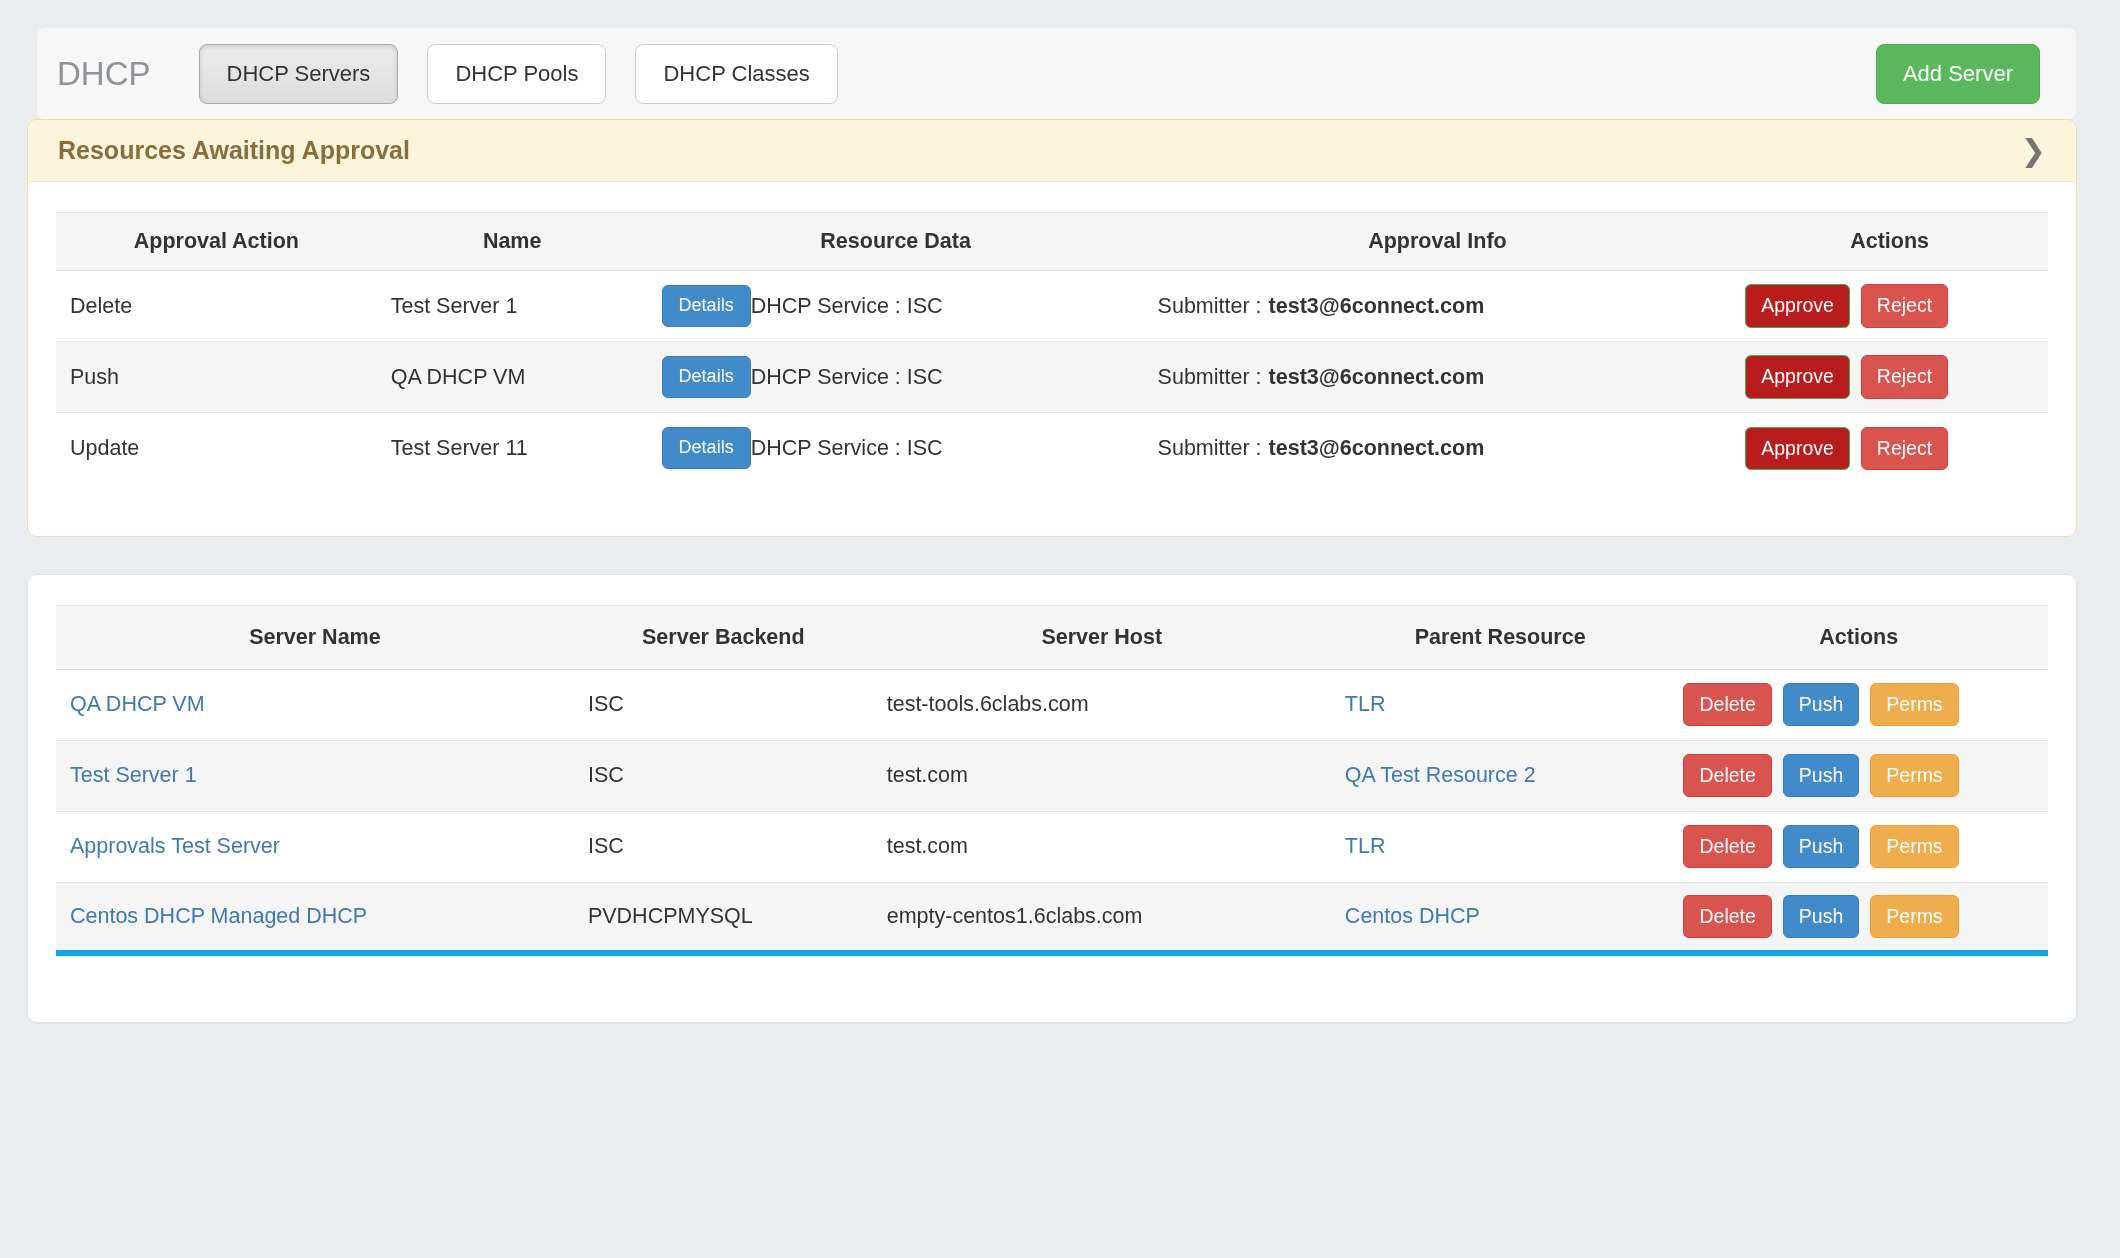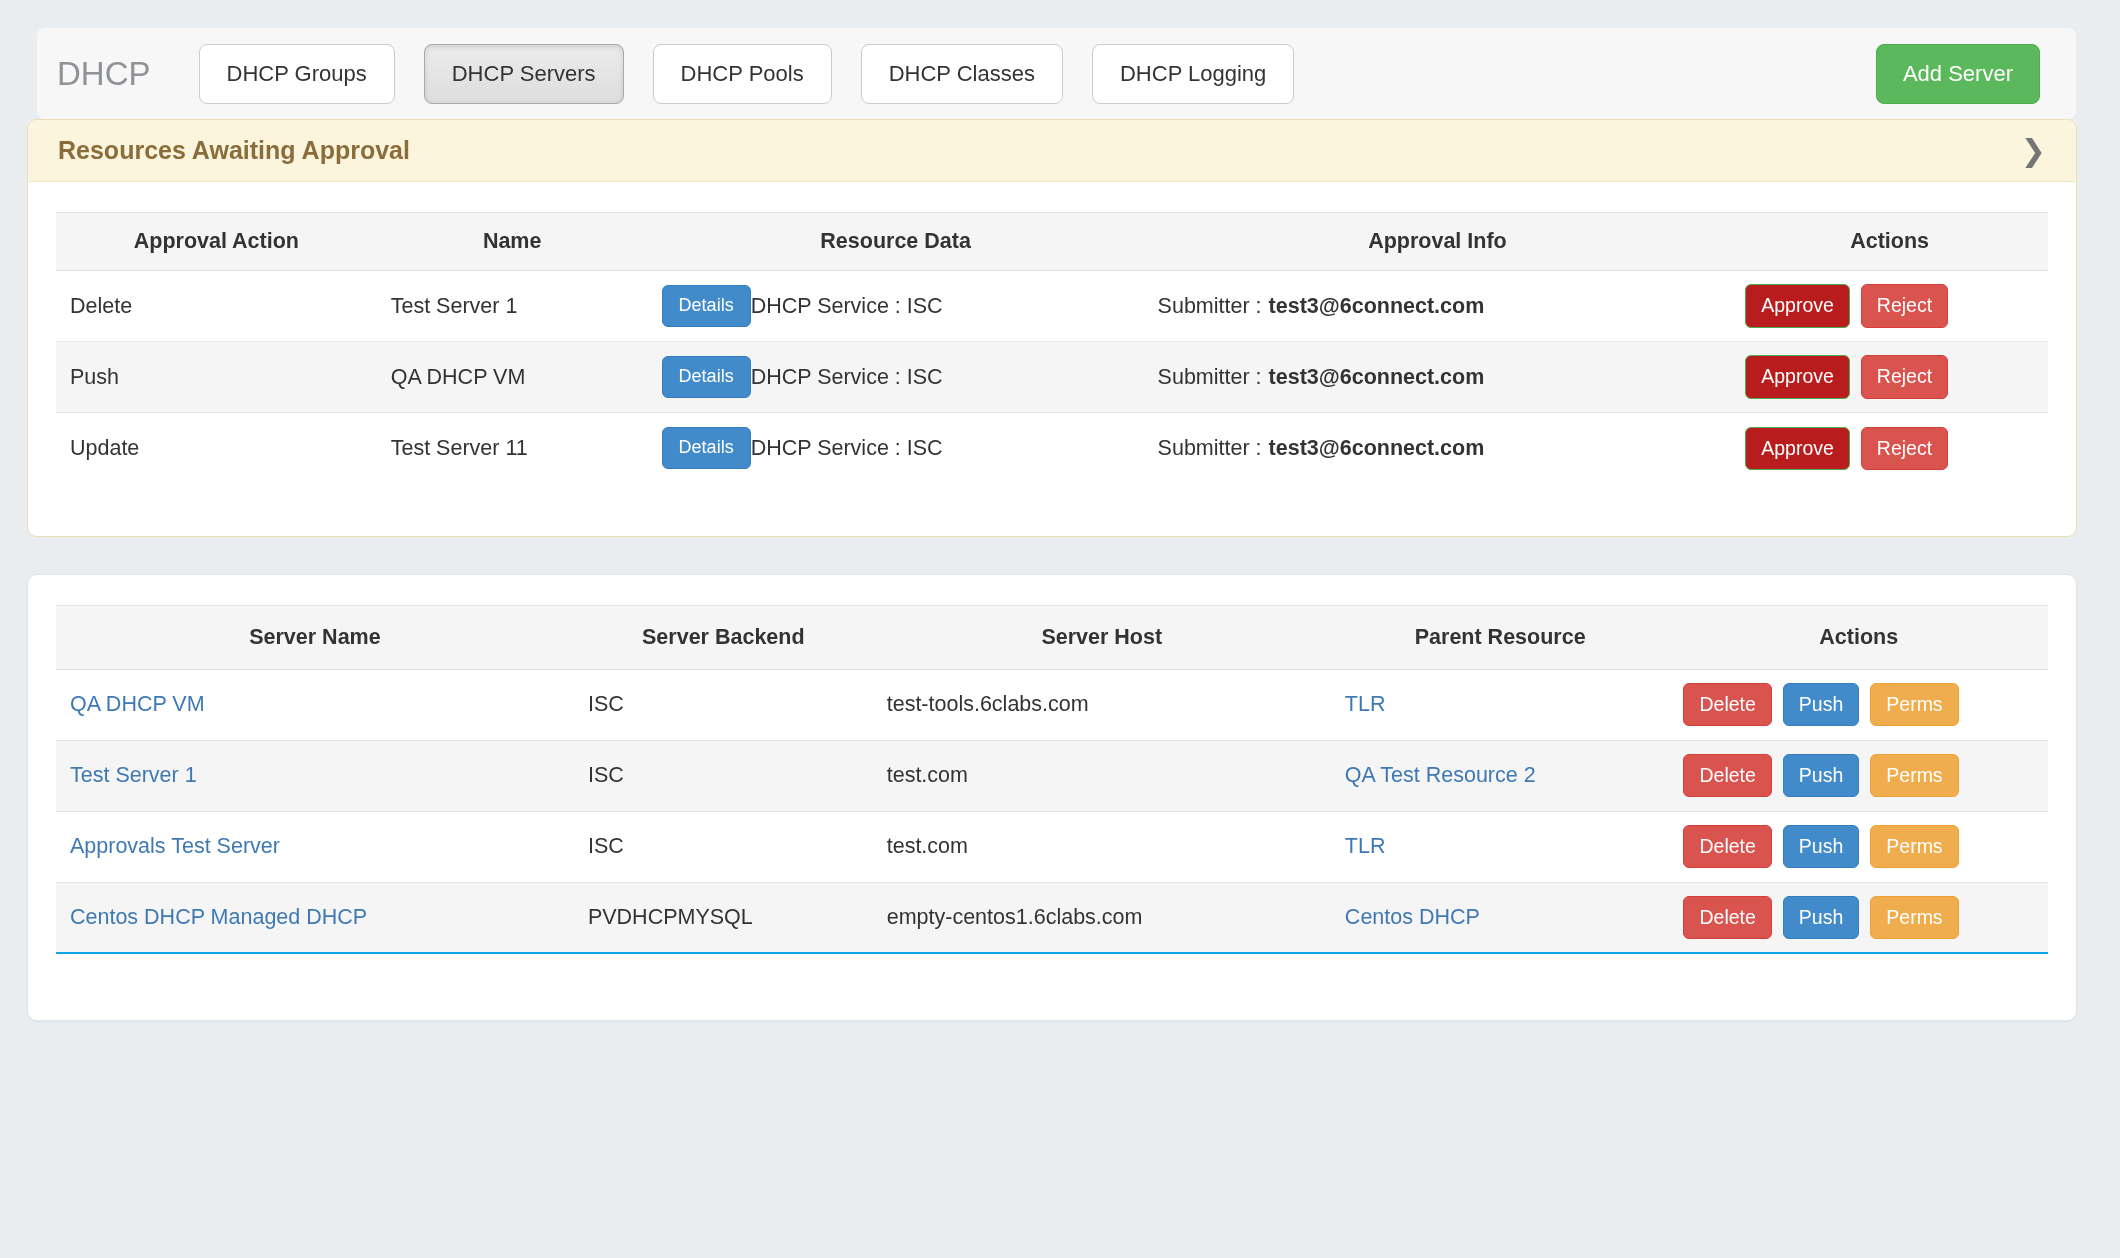--- a/index.html
+++ b/index.html
@@ -70,21 +70,21 @@
   .data-table th {
     text-align:center; font-weight:bold;
     height:58px; padding:0 14px;
     background:#f5f5f5;
     border-top:1px solid #e4e4e4; border-bottom:1px solid #dddddd;
   }
   .servers-table th { height:64px; }
   .data-table td { height:71px; padding:0 14px; vertical-align:middle; }
   .data-table tbody tr + tr td { border-top:1px solid #e5e5e5; }
   .data-table tbody tr:nth-child(even) td { background:#f5f5f5; }
-  .servers-table tbody tr:last-child td { border-bottom:2px solid #0ea5e9;margin-top:16px; }
+  .servers-table tbody tr:last-child td { border-bottom:6px solid #0ea5e9;margin-top:16px; }
 
   .resource-flex { display:flex; align-items:center; }
 
   .link { color:#3e79b4; text-decoration:none; cursor:pointer; }
   .submitter-email { font-weight:bold; margin-left:7px; }
 
   
   .btn {
     font-family:inherit; color:#fff; border-radius:6px; cursor:pointer;
     display:inline-block; line-height:1.2; white-space:nowrap;
@@ -97,25 +97,23 @@
   .actions-cell .btn + .btn { margin-left:5px; }
 </style>
 </head>
 <body>
 
 <div class="page">
 
   <header class="topbar">
     <span class="brand">DHCP</span>
     <nav class="tabs">
-      <button class="tab-btn">DHCP Groups</button>
       <button class="tab-btn active">DHCP Servers</button>
       <button class="tab-btn">DHCP Pools</button>
       <button class="tab-btn">DHCP Classes</button>
-      <button class="tab-btn">DHCP Logging</button>
     </nav>
     <button class="btn-add">Add Server</button>
   </header>
 
 
   <section class="panel panel-warning">
     <div class="panel-heading">
       <span class="panel-title">Resources Awaiting Approval</span>
       <span class="chevron">❯</span>
     </div>

